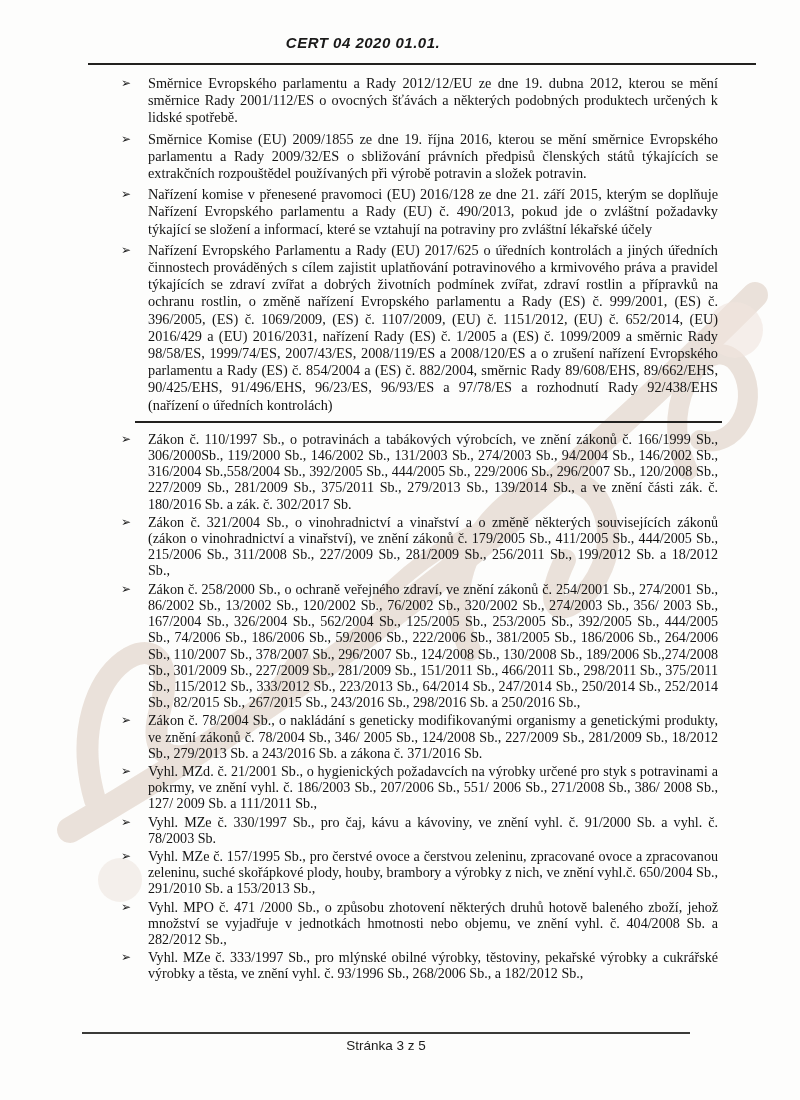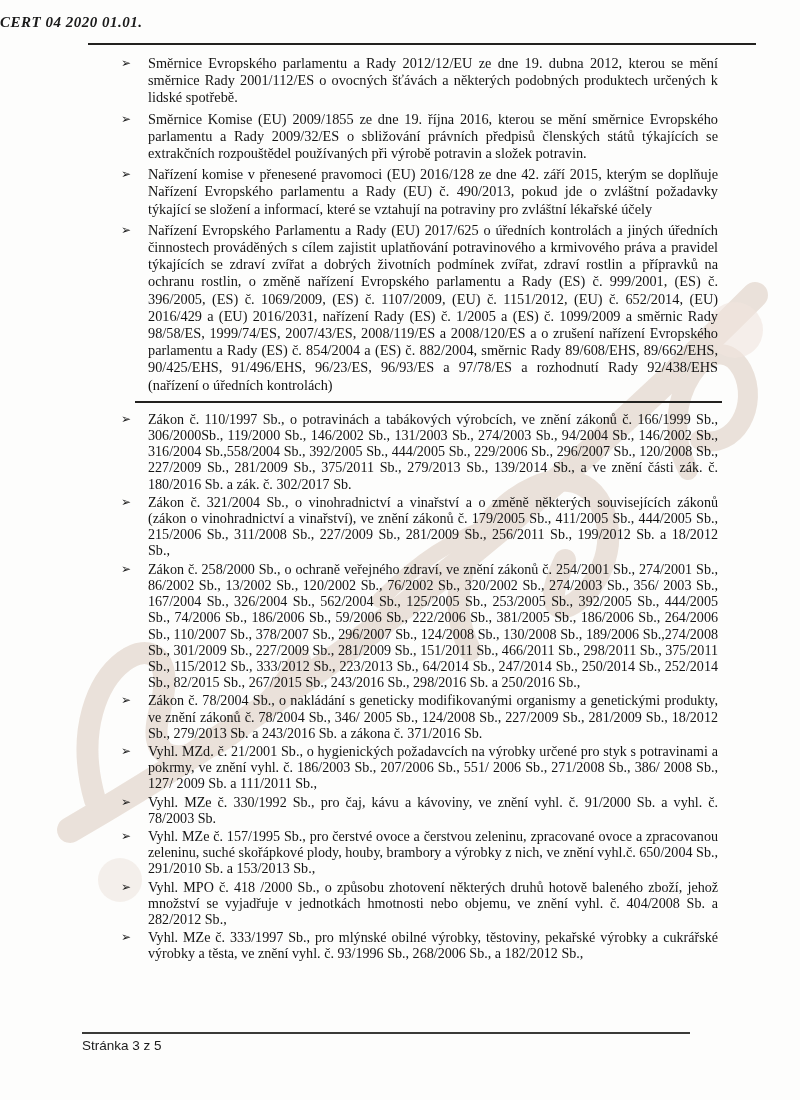--- a/index.html
+++ b/index.html
@@ -11,23 +11,23 @@
     position:relative;
     overflow:hidden;
   }
   .page{position:relative;width:800px;height:1100px;}
   .watermark{
     position:absolute;left:0;top:0;width:800px;height:1100px;
     z-index:0;pointer-events:none;
   }
   .content{position:relative;z-index:1;}
   .header{
-    padding:14px 74px 0 0;
-    text-align:left;
-    font-family:Liberation Serif, serif;
+    padding:34px 74px 0 0;
+    text-align:center;
+    font-family:Liberation Sans, sans-serif;
     font-style:italic;font-weight:bold;
     font-size:15px;letter-spacing:.5px;
     color:#1a1a1a;
   }
   .rule{background:#22211f;height:2px;}
   .rule-top{margin:12px 0 0 88px;width:668px;}
   .rule-mid{margin:7px 0 8px 135px;width:587px;height:2px;}
   .law-list{
     list-style:none;margin:10px 0 0 0;
     padding:0 82px 0 148px;
@@ -43,21 +43,21 @@
     font-family:"DejaVu Sans","Liberation Sans",sans-serif;
     font-size:12px;color:#1a1a1a;
   }
   b{font-weight:normal;}
   .footer{
     position:absolute;left:82px;top:1032px;width:608px;z-index:1;
     font-family:"Liberation Sans","DejaVu Sans",sans-serif;
   }
   .rule-footer{width:608px;height:1.6px;background:#3a3a38;}
   .footer-text{
-    margin-top:4px;
+    margin-top:4px;text-align:center;
     font-size:13.5px;color:#1b1b1b;
   }
 </style>
 </head>
 <body>
 
 <div class="page">
 
   <svg class="watermark" viewBox="0 0 800 1100" xmlns="http://www.w3.org/2000/svg">
     <g fill="none" stroke="#e9dfd7" stroke-linecap="round" opacity="0.9">
@@ -75,35 +75,35 @@
     <div class="header">
       <span>CERT  04 2020 01.01.</span>
     </div>
 
     <div class="rule rule-top"></div>
 
     <main>
       <ul class="law-list list-eu">
           <li><span class="bullet">➢</span><b>Směrnice Evropského parlamentu a Rady 2012/12/EU </b><span>ze dne 19. dubna 2012, kterou se mění směrnice Rady 2001/112/ES o ovocných šťávách a některých podobných produktech určených k lidské spotřebě.</span></li>
           <li><span class="bullet">➢</span><b>Směrnice Komise (EU) 2009/1855 </b><span>ze dne 19. října 2016, kterou se mění směrnice Evropského parlamentu a Rady 2009/32/ES o sbližování právních předpisů členských států týkajících se extrakčních rozpouštědel používaných při výrobě potravin a složek potravin.</span></li>
-          <li><span class="bullet">➢</span><b>Nařízení komise v přenesené pravomoci (EU) 2016/128 </b><span>ze dne 42. září 2015, kterým se doplňuje </span><b>Nařízení Evropského parlamentu a Rady (EU) č. 490/2013, </b><span>pokud jde o zvláštní požadavky týkající se složení a informací, které se vztahují na potraviny pro zvláštní lékařské účely</span></li>
+          <li><span class="bullet">➢</span><b>Nařízení komise v přenesené pravomoci (EU) 2016/128 </b><span>ze dne 21. září 2015, kterým se doplňuje </span><b>Nařízení Evropského parlamentu a Rady (EU) č. 490/2013, </b><span>pokud jde o zvláštní požadavky týkající se složení a informací, které se vztahují na potraviny pro zvláštní lékařské účely</span></li>
           <li><span class="bullet">➢</span><b>Nařízení Evropského Parlamentu a Rady (EU) 2017/625 o úředních kontrolách </b><span>a jiných úředních činnostech prováděných s cílem zajistit uplatňování potravinového a krmivového práva a pravidel týkajících se zdraví zvířat a dobrých životních podmínek zvířat, zdraví rostlin a přípravků na ochranu rostlin, o změně nařízení Evropského parlamentu a Rady (ES) č. 999/2001, (ES) č. 396/2005, (ES) č. 1069/2009, (ES) č. 1107/2009, (EU) č. 1151/2012, (EU) č. 652/2014, (EU) 2016/429 a (EU) 2016/2031, nařízení Rady (ES) č. 1/2005 a (ES) č. 1099/2009 a směrnic Rady 98/58/ES, 1999/74/ES, 2007/43/ES, 2008/119/ES a 2008/120/ES a o zrušení nařízení Evropského parlamentu a Rady (ES) č. 854/2004 a (ES) č. 882/2004, směrnic Rady 89/608/EHS, 89/662/EHS, 90/425/EHS, 91/496/EHS, 96/23/ES, 96/93/ES a 97/78/ES a rozhodnutí Rady 92/438/EHS (nařízení o úředních kontrolách)</span></li>
         </ul>
 
       <div class="rule rule-mid"></div>
 
       <ul class="law-list list-cz">
           <li><span class="bullet">➢</span><b>Zákon č. 110/1997 Sb., o potravinách a tabákových výrobcích, </b><span>ve znění zákonů č. 166/1999 Sb., 306/2000Sb., 119/2000 Sb., 146/2002 Sb., 131/2003 Sb., 274/2003 Sb., 94/2004 Sb., 146/2002 Sb., 316/2004 Sb.,558/2004 Sb., 392/2005 Sb., 444/2005 Sb., 229/2006 Sb., 296/2007 Sb., 120/2008 Sb., 227/2009 Sb., 281/2009 Sb., 375/2011 Sb., 279/2013 Sb., 139/2014 Sb., a ve znění části zák. č. 180/2016 Sb. a </span><b>zák. č. 302/2017 Sb.</b></li>
           <li><span class="bullet">➢</span><b>Zákon č. 321/2004 Sb., o vinohradnictví a vinařství </b><span>a o změně některých souvisejících zákonů (zákon o vinohradnictví a vinařství), ve znění zákonů č. 179/2005 Sb., 411/2005 Sb., 444/2005 Sb., 215/2006 Sb., 311/2008 Sb., 227/2009 Sb., 281/2009 Sb., 256/2011 Sb., 199/2012 Sb. a 18/2012 Sb.,</span></li>
           <li><span class="bullet">➢</span><b>Zákon č. 258/2000 Sb., o ochraně veřejného zdraví</b><span>, ve znění zákonů č. 254/2001 Sb., 274/2001 Sb., 86/2002 Sb., 13/2002 Sb., 120/2002 Sb., 76/2002 Sb., 320/2002 Sb., 274/2003 Sb., 356/ 2003 Sb., 167/2004 Sb., 326/2004 Sb., 562/2004 Sb., 125/2005 Sb., 253/2005 Sb., 392/2005 Sb., 444/2005 Sb., 74/2006 Sb., 186/2006 Sb., 59/2006 Sb., 222/2006 Sb., 381/2005 Sb., 186/2006 Sb., 264/2006 Sb., 110/2007 Sb., 378/2007 Sb., 296/2007 Sb., 124/2008 Sb., 130/2008 Sb., 189/2006 Sb.,274/2008 Sb., 301/2009 Sb., 227/2009 Sb., 281/2009 Sb., 151/2011 Sb., 466/2011 Sb., 298/2011 Sb., 375/2011 Sb., 115/2012 Sb., 333/2012 Sb., 223/2013 Sb., 64/2014 Sb., 247/2014 Sb., 250/2014 Sb., 252/2014 Sb., 82/2015 Sb., 267/2015 Sb., 243/2016 Sb., 298/2016 Sb. a 250/2016 Sb.,</span></li>
           <li><span class="bullet">➢</span><b>Zákon č. 78/2004 Sb., o nakládání s geneticky modifikovanými organismy a genetickými produkty</b><span>, ve znění zákonů č. 78/2004 Sb., 346/ 2005 Sb., 124/2008 Sb., 227/2009 Sb., 281/2009 Sb., 18/2012 Sb., 279/2013 Sb. a 243/2016 Sb</span><b>. a zákona č. 371/2016 Sb.</b></li>
           <li><span class="bullet">➢</span><b>Vyhl. MZd. č. 21/2001 Sb., o hygienických požadavcích na výrobky určené pro styk s potravinami a pokrmy</b><span>, ve znění vyhl. č. 186/2003 Sb., 207/2006 Sb., 551/ 2006 Sb., 271/2008 Sb., 386/ 2008 Sb., 127/ 2009 Sb. a 111/2011 Sb.,</span></li>
-          <li><span class="bullet">➢</span><b>Vyhl. MZe č. 330/1992 Sb., pro čaj, kávu a kávoviny</b><span>, ve znění vyhl. č. 91/2000 Sb. a vyhl. č. 78/2003 Sb.</span></li>
+          <li><span class="bullet">➢</span><b>Vyhl. MZe č. 330/1997 Sb., pro čaj, kávu a kávoviny</b><span>, ve znění vyhl. č. 91/2000 Sb. a vyhl. č. 78/2003 Sb.</span></li>
           <li><span class="bullet">➢</span><b>Vyhl. MZe č. 157/1995 Sb., pro čerstvé ovoce a čerstvou zeleninu, zpracované ovoce a zpracovanou zeleninu, suché skořápkové plody, houby, brambory a výrobky z nich</b><span>, ve znění vyhl.č. 650/2004 Sb., 291/2010 Sb. a 153/2013 Sb.,</span></li>
-          <li><span class="bullet">➢</span><b>Vyhl. MPO č. 418 /2000 Sb., o způsobu zhotovení některých druhů hotově baleného zboží, jehož množství se vyjadřuje v jednotkách hmotnosti nebo objemu</b><span>, ve znění vyhl. č. 404/2008 Sb. a 282/2012 Sb.,</span></li>
+          <li><span class="bullet">➢</span><b>Vyhl. MPO č. 471 /2000 Sb., o způsobu zhotovení některých druhů hotově baleného zboží, jehož množství se vyjadřuje v jednotkách hmotnosti nebo objemu</b><span>, ve znění vyhl. č. 404/2008 Sb. a 282/2012 Sb.,</span></li>
           <li><span class="bullet">➢</span><b>Vyhl. MZe č. 333/1997 Sb., pro mlýnské obilné výrobky, těstoviny, pekařské výrobky a cukrářské výrobky a těsta</b><span>, ve znění vyhl. č. 93/1996 Sb., 268/2006 Sb., a 182/2012 Sb.,</span></li>
         </ul>
     </main>
 
     <div class="footer">
       <div class="rule-footer"></div>
       <div class="footer-text">
         <span>Stránka</span>
         <b>3</b>
         <span>z</span>

